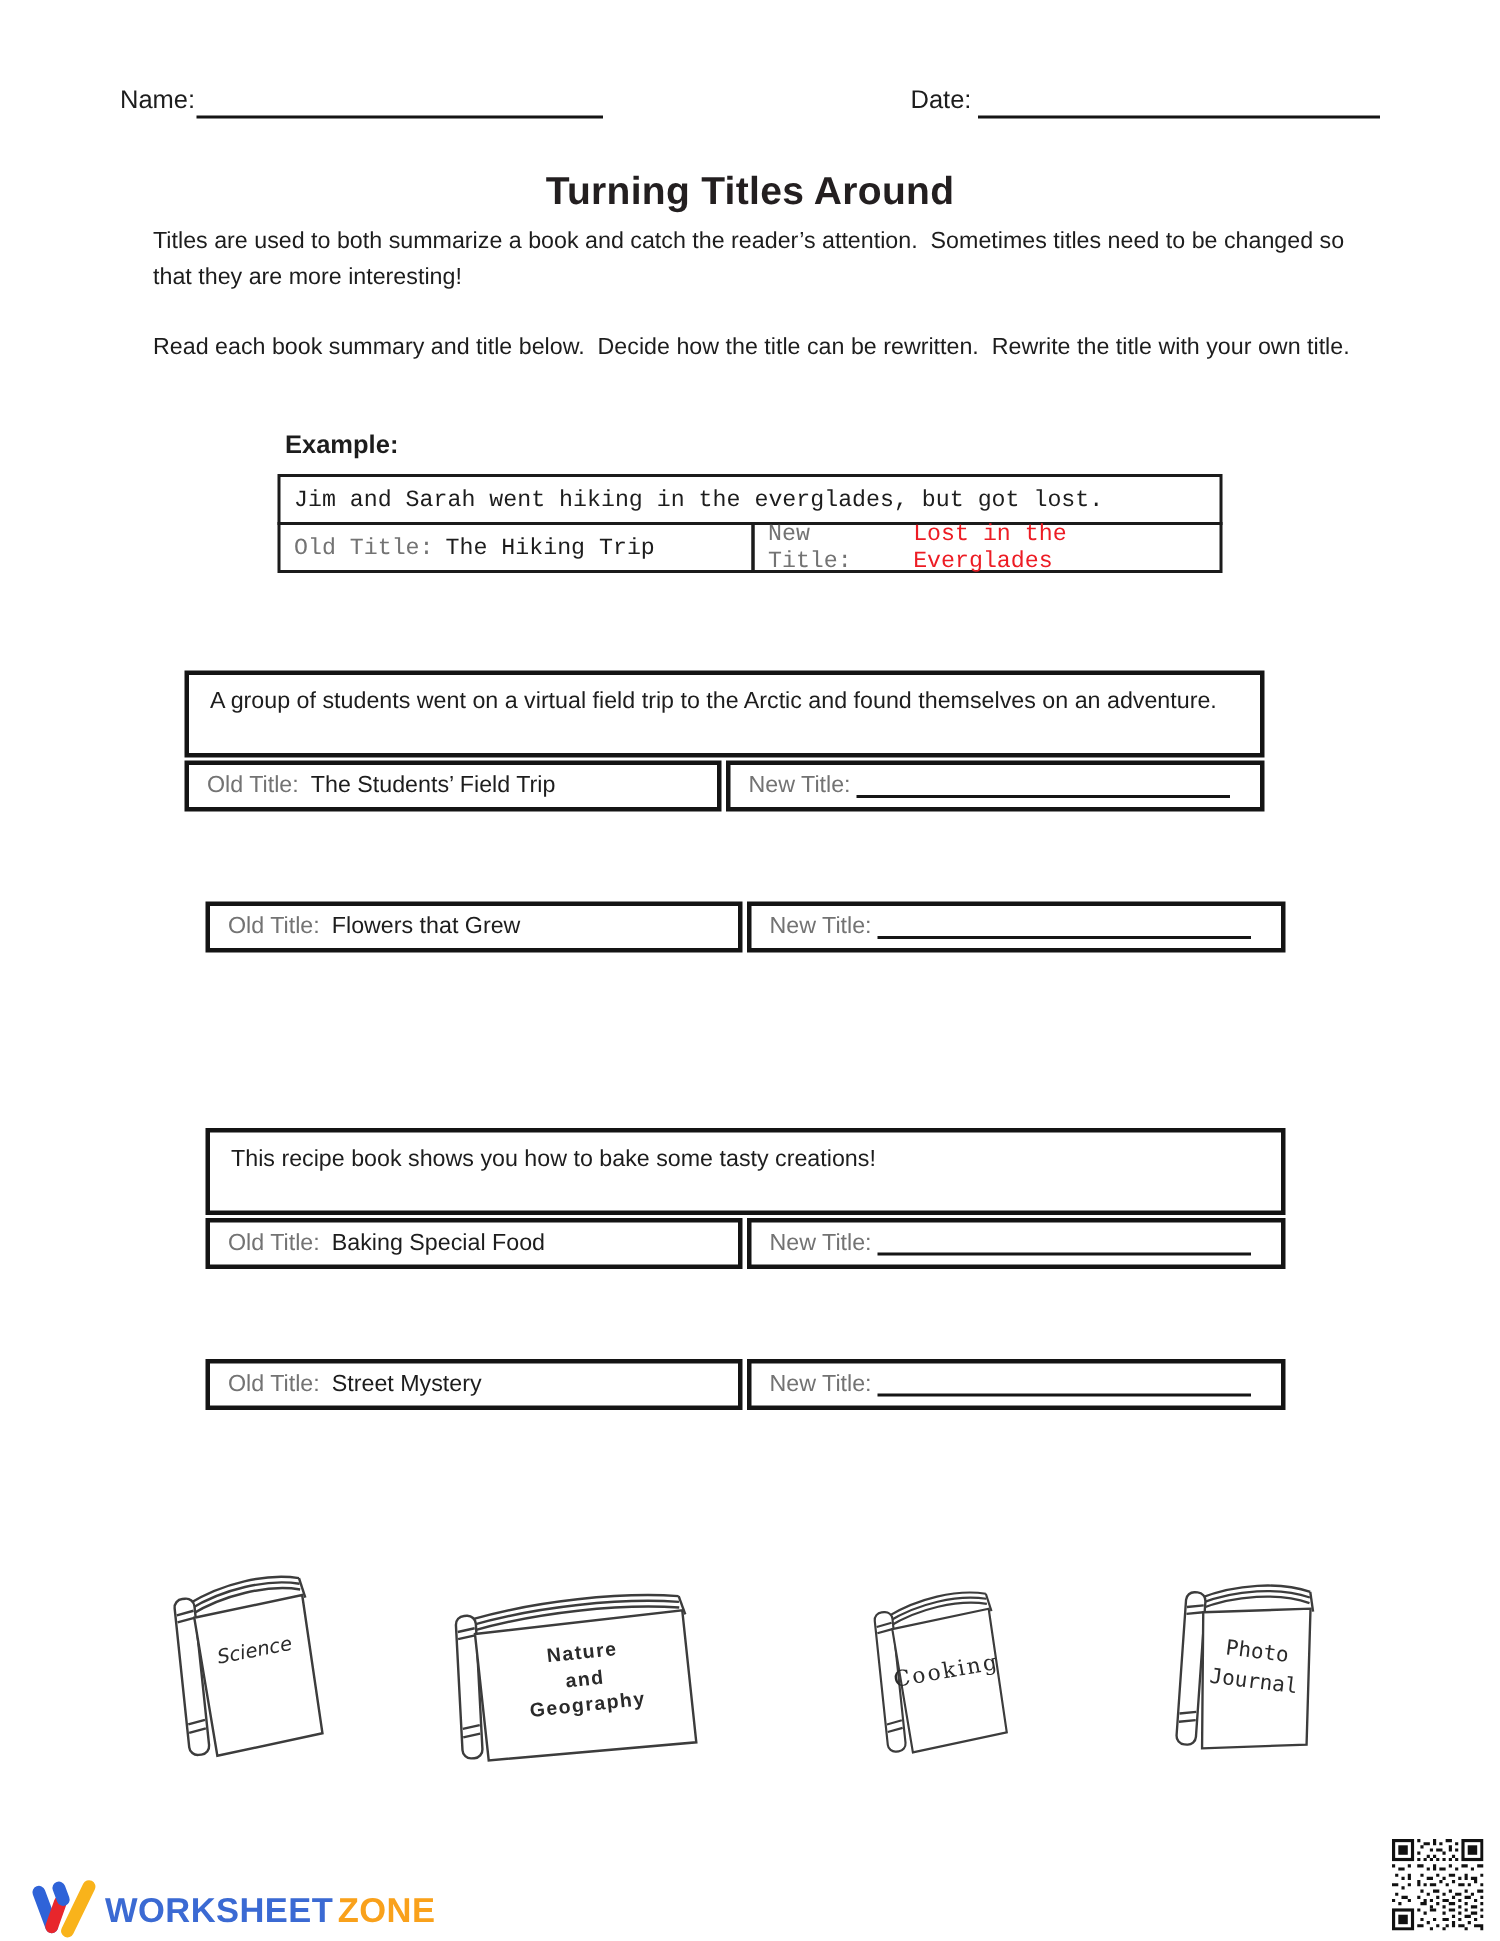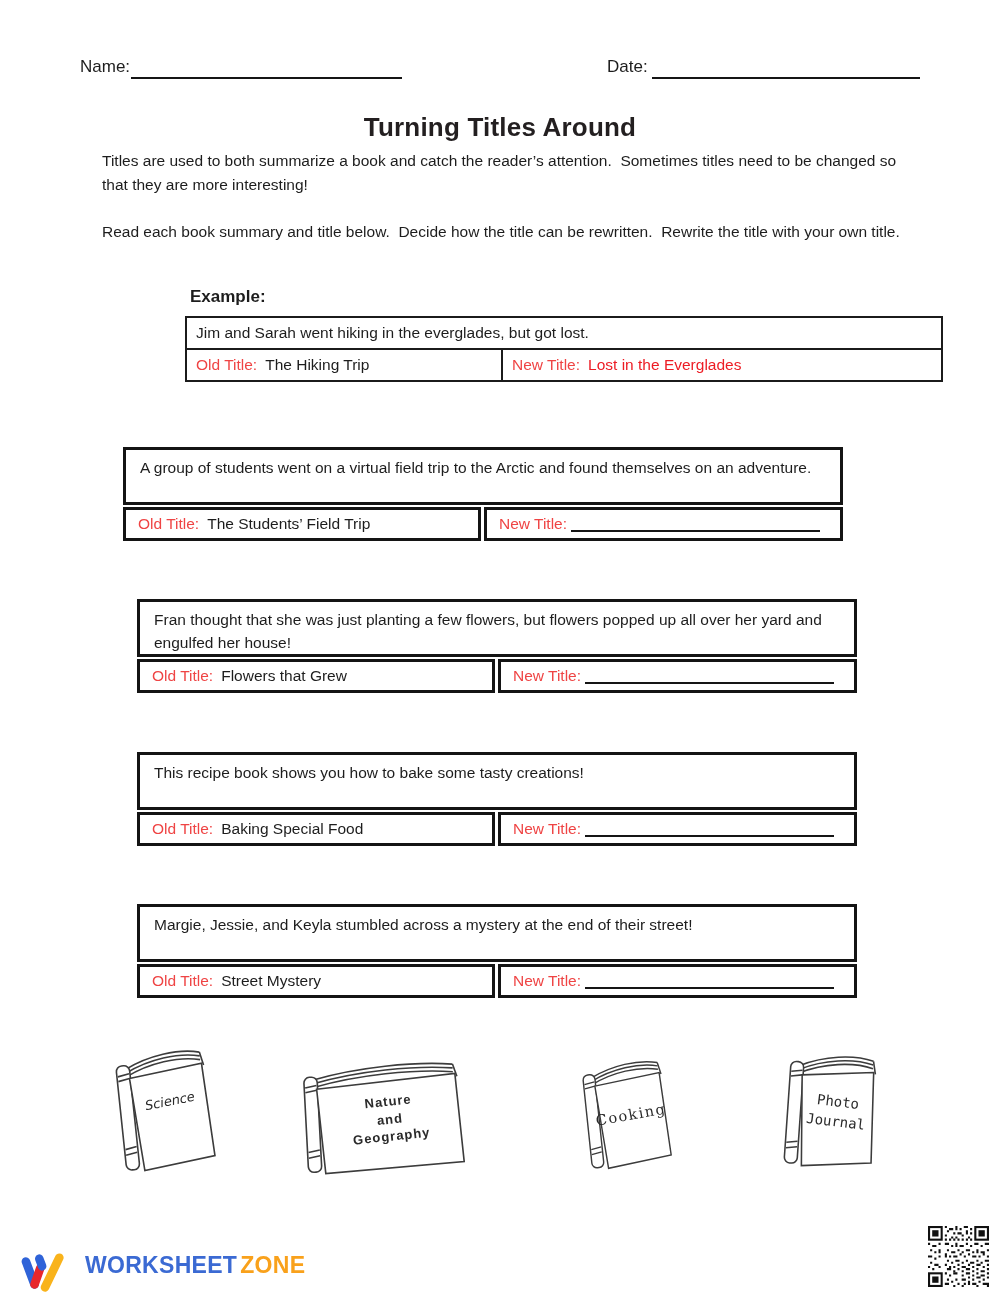--- a/index.html
+++ b/index.html
@@ -18,27 +18,27 @@
   
   .hdr-label { font-size: 17px; color: #1d1d1d; }
   .write-line { border-bottom: 2px solid #151515; height: 0; }
 
   
   .page-title { width: 100%; text-align: center; font-size: 26px; font-weight: 700; color: #231f20; letter-spacing: 0.2px; }
   .intro { font-size: 15.5px; line-height: 23.5px; color: #1d1d1d; }
 
   
   .example-heading { font-size: 17px; font-weight: 700; }
-  .ex-box { width: 758px; font-size: 15.5px; }
+  .ex-box { width: 630px; font-size: 15.5px; font-family: Liberation Mono, monospace; }
   .ex-summary { border: 2px solid #1b1b1b; height: 34px; display: flex; align-items: center; padding: 0 9px; }
   .ex-titlerow { display: flex; margin-top: -2px; height: 34px; }
   .ex-cell { border: 2px solid #1b1b1b; display: flex; align-items: center; padding: 0 9px; }
   .ex-old { width: 318px; }
   .ex-new { flex: 1; margin-left: -2px; }
-  .lbl { color: #ef4444; }
+  .lbl { color: #737373; }
   .val { margin-left: 8px; }
   .red-val { color: #ed1c24; }
 
   
   .q-box { width: 720px; font-size: 15.5px; }
   .q-summary { border: 3px solid #141414; height: 58px; padding: 6px 14px; line-height: 23px; display: block; }
   .q-titlerow { display: flex; margin-top: 2px; height: 34px; }
   .q-cell { border: 3px solid #141414; display: flex; align-items: center; padding: 0 12px; }
   .q-old { width: 358px; }
   .q-new { flex: 1; margin-left: 3px; }
@@ -49,21 +49,21 @@
   .book svg { position: absolute; left: 0; top: 0; width: 100%; height: 100%; }
   .book svg path, .book svg rect { stroke: #3c3c3c; stroke-width: 1.7; fill: none; }
   .book svg .fillw { fill: #ffffff; }
   .book-text { position: absolute; text-align: center; color: #2a2a2a; }
   .bt-science { left: 16%; top: 36%; width: 80%; font-style: italic; font-size: 13px; transform: rotate(-5deg); font-family: "DejaVu Sans", sans-serif; }
   .bt-nature { left: 12%; top: 26%; width: 84%; font-weight: 700; font-size: 13px; line-height: 17.5px; transform: rotate(-3deg); letter-spacing: 1px; }
   .bt-cooking { left: 14%; top: 42%; width: 82%; font-family: "DejaVu Serif", serif; font-size: 14.5px; letter-spacing: 1.5px; transform: rotate(-4deg); }
   .bt-photo { left: 16%; top: 32%; width: 80%; font-family: "DejaVu Sans Mono", monospace; font-size: 14px; line-height: 20px; transform: rotate(3deg); }
 
   
-  .logo-wrap { display: flex; gap: 15px; }
+  .logo-wrap { display: flex; align-items: center; gap: 0; }
   .logo-text { font-size: 23px; font-weight: 700; letter-spacing: 0.3px; }
   .logo-blue { color: #3b6ad3; }
   .logo-orange { color: #f9a11b; margin-left: 3px; }
   .scan-text { font-size: 23px; color: #2e2e2e; letter-spacing: 0.3px; }
   .qr { width: 61px; height: 61px; }
 </style>
 </head>
 <body>
 
 <div class="page">
@@ -105,23 +105,20 @@
         <span class="val">The Students’ Field Trip</span>
       </div>
       <div class="q-cell q-new">
         <span class="lbl">New Title:</span>
         <span class="blank-line"></span>
       </div>
     </div>
   </div>
 
   <div class="abs q-box" style="left:137px; top:599px;">
-    <div class="q-summary">
-      <span class="pre">Fran thought that she was just planting a few flowers, but flowers popped up all over her yard and engulfed her house!</span>
-    </div>
     <div class="q-titlerow">
       <div class="q-cell q-old">
         <span class="lbl">Old Title:</span>
         <span class="val">Flowers that Grew</span>
       </div>
       <div class="q-cell q-new">
         <span class="lbl">New Title:</span>
         <span class="blank-line"></span>
       </div>
     </div>
@@ -137,23 +134,20 @@
         <span class="val">Baking Special Food</span>
       </div>
       <div class="q-cell q-new">
         <span class="lbl">New Title:</span>
         <span class="blank-line"></span>
       </div>
     </div>
   </div>
 
   <div class="abs q-box" style="left:137px; top:904px;">
-    <div class="q-summary">
-      <span class="pre">Margie, Jessie, and Keyla stumbled across a mystery at the end of their street!</span>
-    </div>
     <div class="q-titlerow">
       <div class="q-cell q-old">
         <span class="lbl">Old Title:</span>
         <span class="val">Street Mystery</span>
       </div>
       <div class="q-cell q-new">
         <span class="lbl">New Title:</span>
         <span class="blank-line"></span>
       </div>
     </div>

